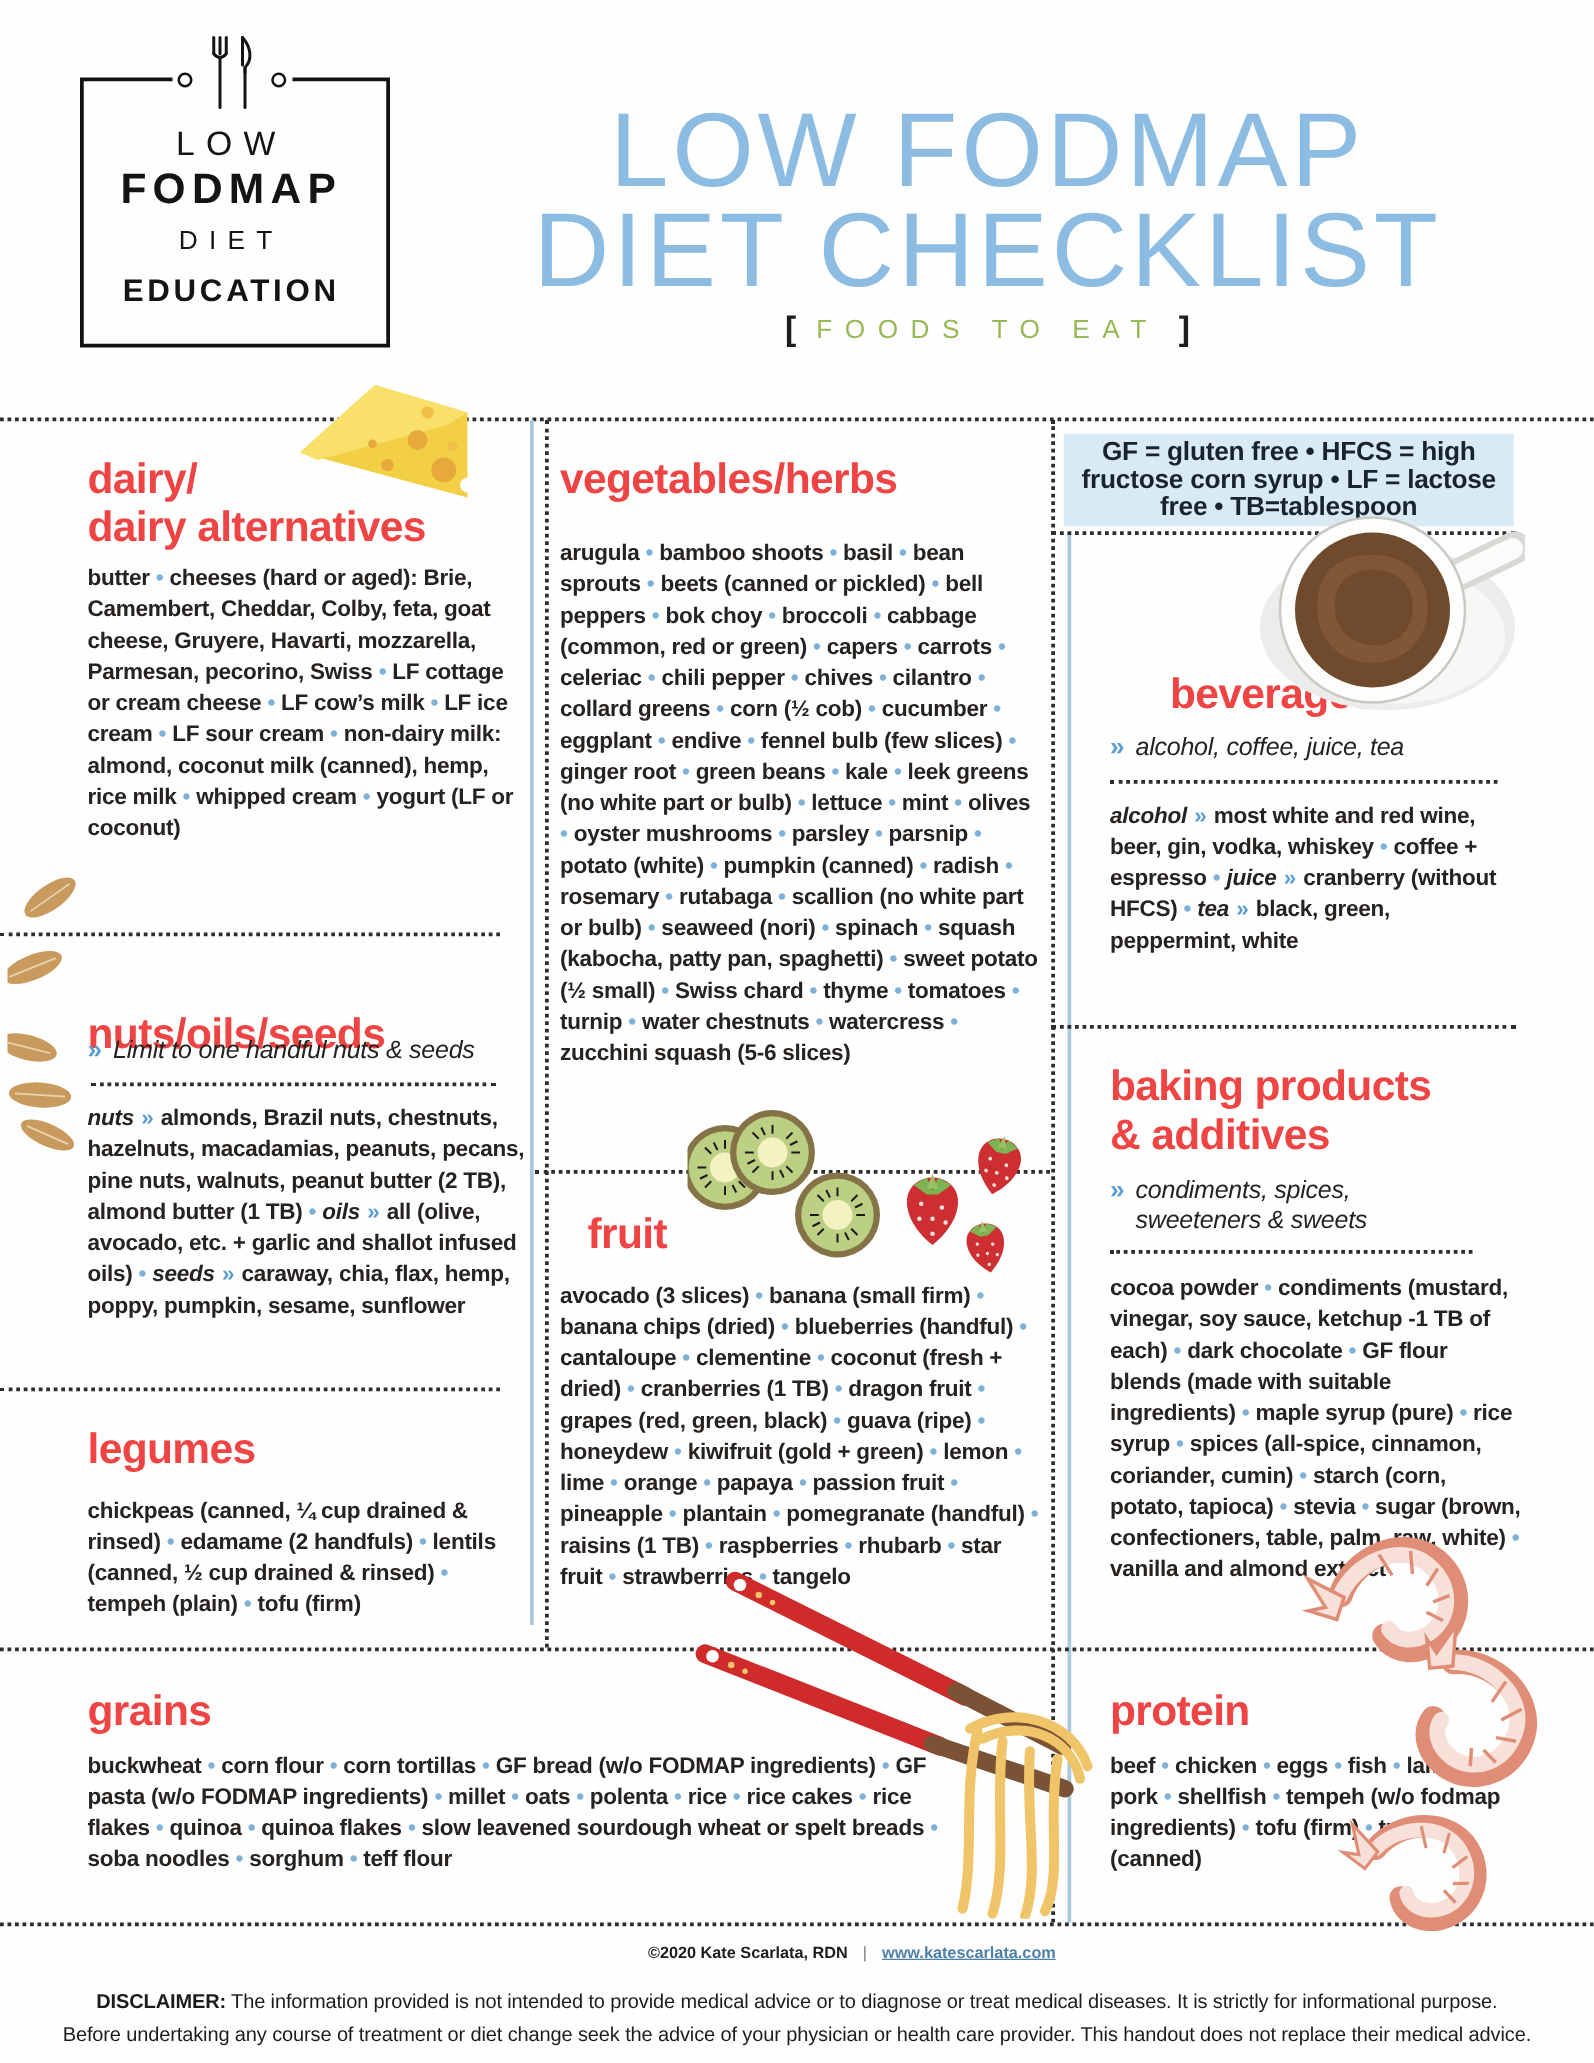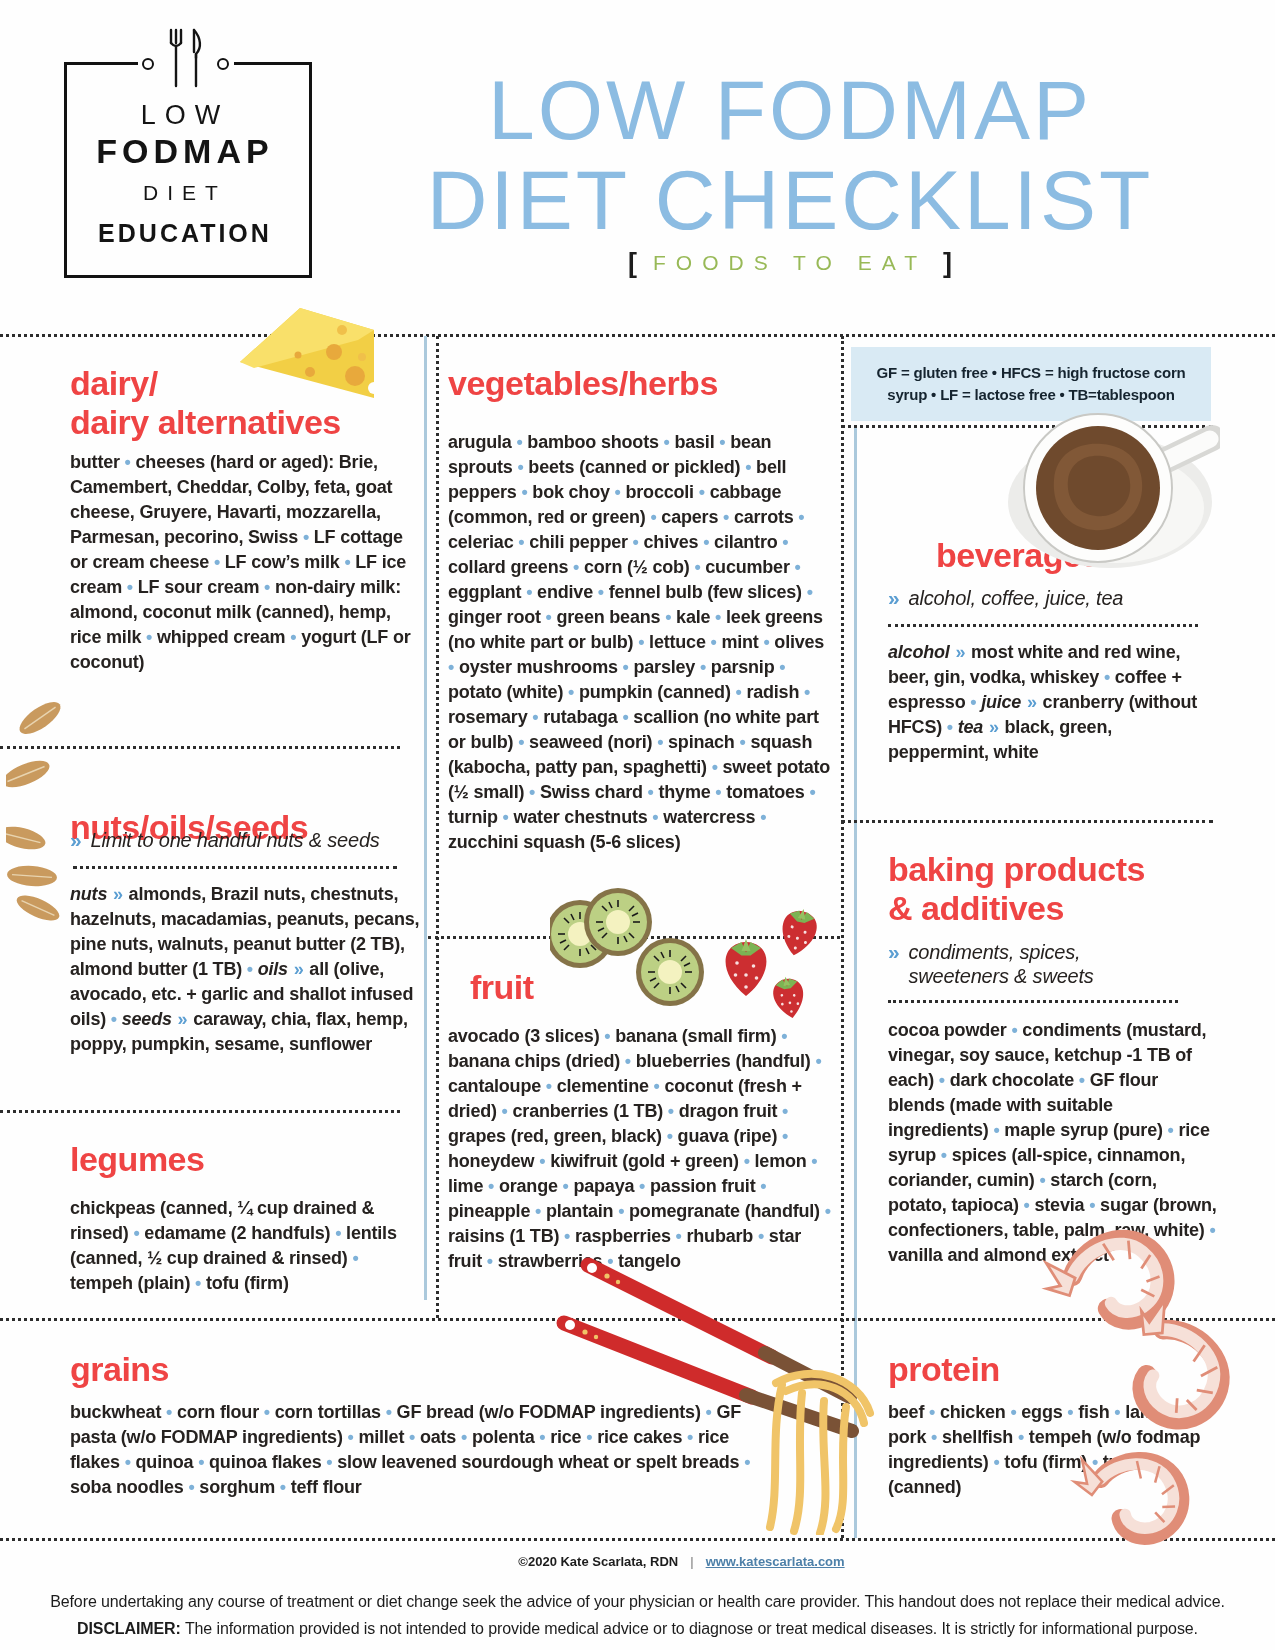--- a/index.html
+++ b/index.html
@@ -38,21 +38,21 @@
   .lt3{top:181px;font-size:21px;letter-spacing:9px;}
   .lt4{top:219px;font-size:25px;font-weight:bold;letter-spacing:3px;}
   .main-title{position:absolute;left:350px;width:880px;text-align:center;color:#8cbce2;font-size:84px;letter-spacing:3px;z-index:2;font-weight:400;}
   .sub-row{position:absolute;left:350px;top:248px;width:880px;text-align:center;z-index:2;}
   .bracket{font-size:27px;font-weight:bold;color:#1d1d1d;vertical-align:-2px;}
   .sub-green{font-size:21px;font-weight:normal;color:#98b957;letter-spacing:10px;padding:0 16px;}
   
   .legend{
     position:absolute;left:851px;top:347px;width:360px;height:74px;background:#d9eaf4;
     display:flex;align-items:center;justify-content:center;text-align:center;z-index:2;
-    font-weight:bold;font-size:15px;line-height:22px;color:#15242f;letter-spacing:-0.2px;
+    font-weight:bold;font-size:21px;line-height:22px;color:#15242f;letter-spacing:-0.2px;
   }
   .legend span{display:block;padding:0 14px;}
   
   .credit-row{position:absolute;left:0;top:1554px;width:1275px;text-align:center;z-index:4;font-size:13px;font-weight:bold;color:#1d1d1d;padding-left:44px;}
   .credit-sep{color:#777;font-weight:400;padding:0 12px;}
   .credit-link{color:#4d80a9;text-decoration:underline;}
   .disclaimer{position:absolute;left:15px;top:1588px;width:1245px;text-align:center;z-index:4;font-size:16px;line-height:27px;color:#1c1c1c;letter-spacing:-0.1px;}
   .disc-label{font-weight:bold;}
 </style>
 </head>
@@ -72,21 +72,21 @@
     <path d="M31,2 C38,10 39,20 33,26 L33,30"></path>
       <line x1="33" y1="26" x2="33" y2="58"></line>
     <path d="M31,2 L31,24"></path>
   </g>
 </svg>
 <div class="logo-text lt1">LOW</div>
 <div class="logo-text lt2">FODMAP</div>
 <div class="logo-text lt3">DIET</div>
 <div class="logo-text lt4">EDUCATION</div>
 
-<div class="main-title" style="top:62px;">LOW FODMAP</div>
+<div class="main-title" style="top:72px;">LOW FODMAP</div>
 <div class="main-title" style="top:152px;">DIET CHECKLIST</div>
 <div class="sub-row">
   <span class="bracket">[</span><span class="sub-green">FOODS TO EAT</span><span class="bracket">]</span>
 </div>
 
 <div class="h-dot" style="left:0;top:334px;width:1275px;"></div>
 <div class="v-blue" style="left:424px;top:336px;height:964px;"></div>
 <div class="v-dot" style="left:436px;top:336px;height:982px;"></div>
 <div class="v-dot" style="left:841px;top:336px;height:1202px;"></div>
 <div class="v-blue" style="left:854px;top:426px;height:1112px;"></div>
@@ -271,15 +271,15 @@
   <use href="#shrimp" transform="translate(150,80) scale(1.15) rotate(55)"></use>
   <use href="#shrimp" transform="translate(60,230) scale(1.05) rotate(8)"></use>
 </svg>
 <div class="sec-title" style="left:888px;top:1350px;width:330px;">protein</div>
 <div class="body-text" style="left:888px;top:1400px;width:326px;"><span class="seg-t">beef </span><span class="seg-d">•</span><span class="seg-t"> chicken </span><span class="seg-d">•</span><span class="seg-t"> eggs </span><span class="seg-d">•</span><span class="seg-t"> fish </span><span class="seg-d">•</span><span class="seg-t"> lamb </span><span class="seg-d">•</span><span class="seg-t"> pork </span><span class="seg-d">•</span><span class="seg-t"> shellfish </span><span class="seg-d">•</span><span class="seg-t"> tempeh (w/o fodmap ingredients) </span><span class="seg-d">•</span><span class="seg-t"> tofu (firm) </span><span class="seg-d">•</span><span class="seg-t"> tuna (canned)</span></div>
 
 <div class="credit-row">
   <span>©2020 Kate Scarlata, RDN</span><span class="credit-sep">|</span><a class="credit-link" href="#">www.katescarlata.com</a>
 </div>
 <div class="disclaimer">
+  <div><span class="disc-label">DISCLAIMER:</span> <span>The information provided is not intended to provide medical advice or to diagnose or treat medical diseases. It is strictly for informational purpose.</span></div>
   <div>Before undertaking any course of treatment or diet change seek the advice of your physician or health care provider. This handout does not replace their medical advice.</div>
-  <div><span class="disc-label">DISCLAIMER:</span> <span>The information provided is not intended to provide medical advice or to diagnose or treat medical diseases. It is strictly for informational purpose.</span></div>
 </div>
 
 </body></html>

